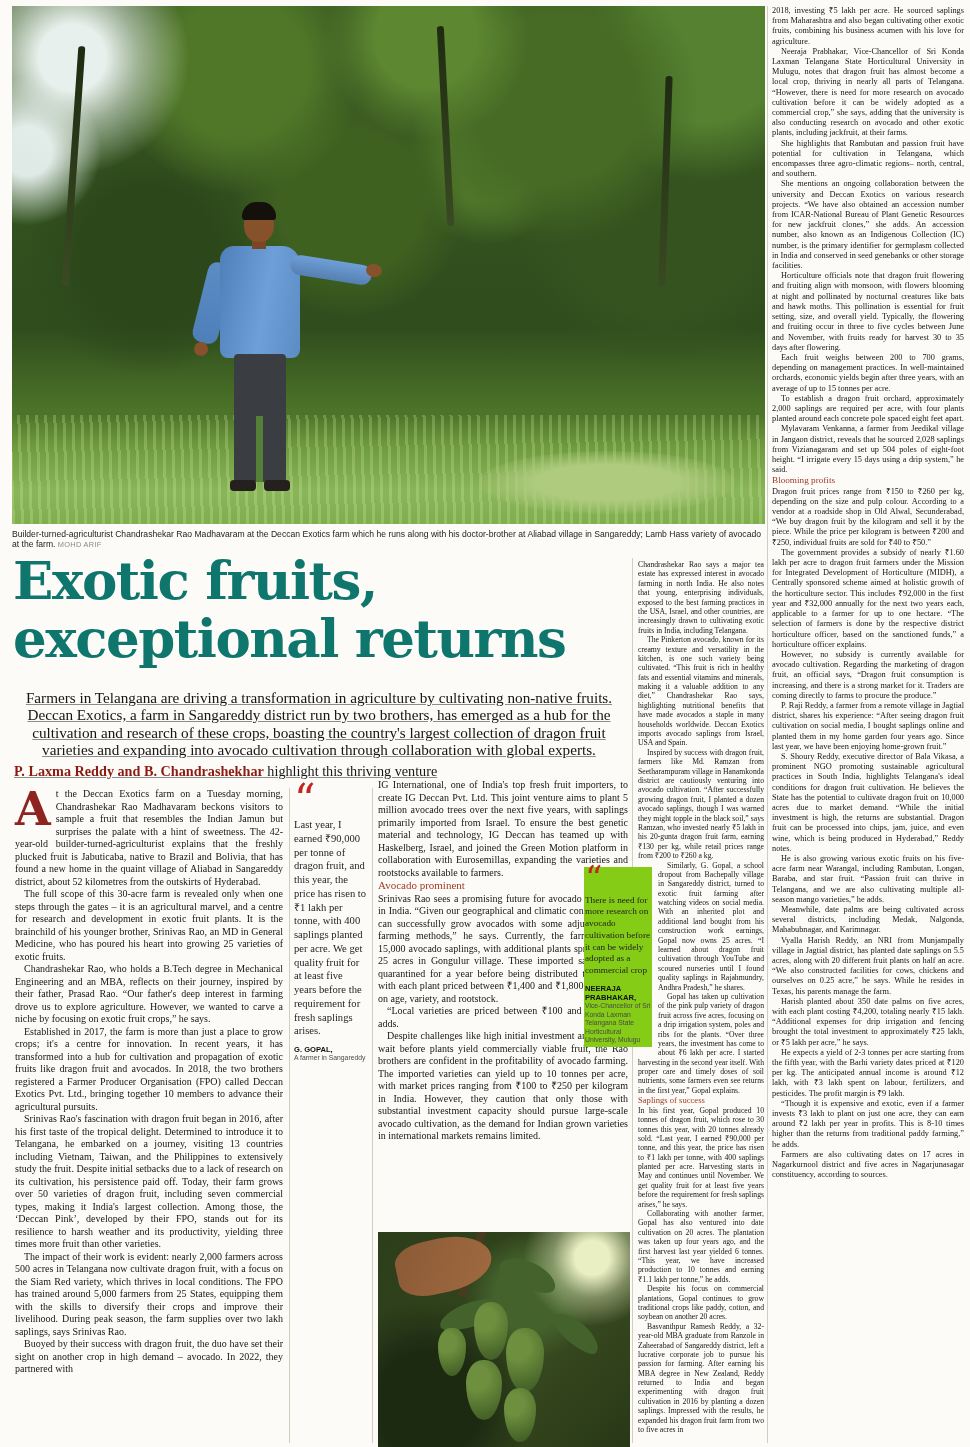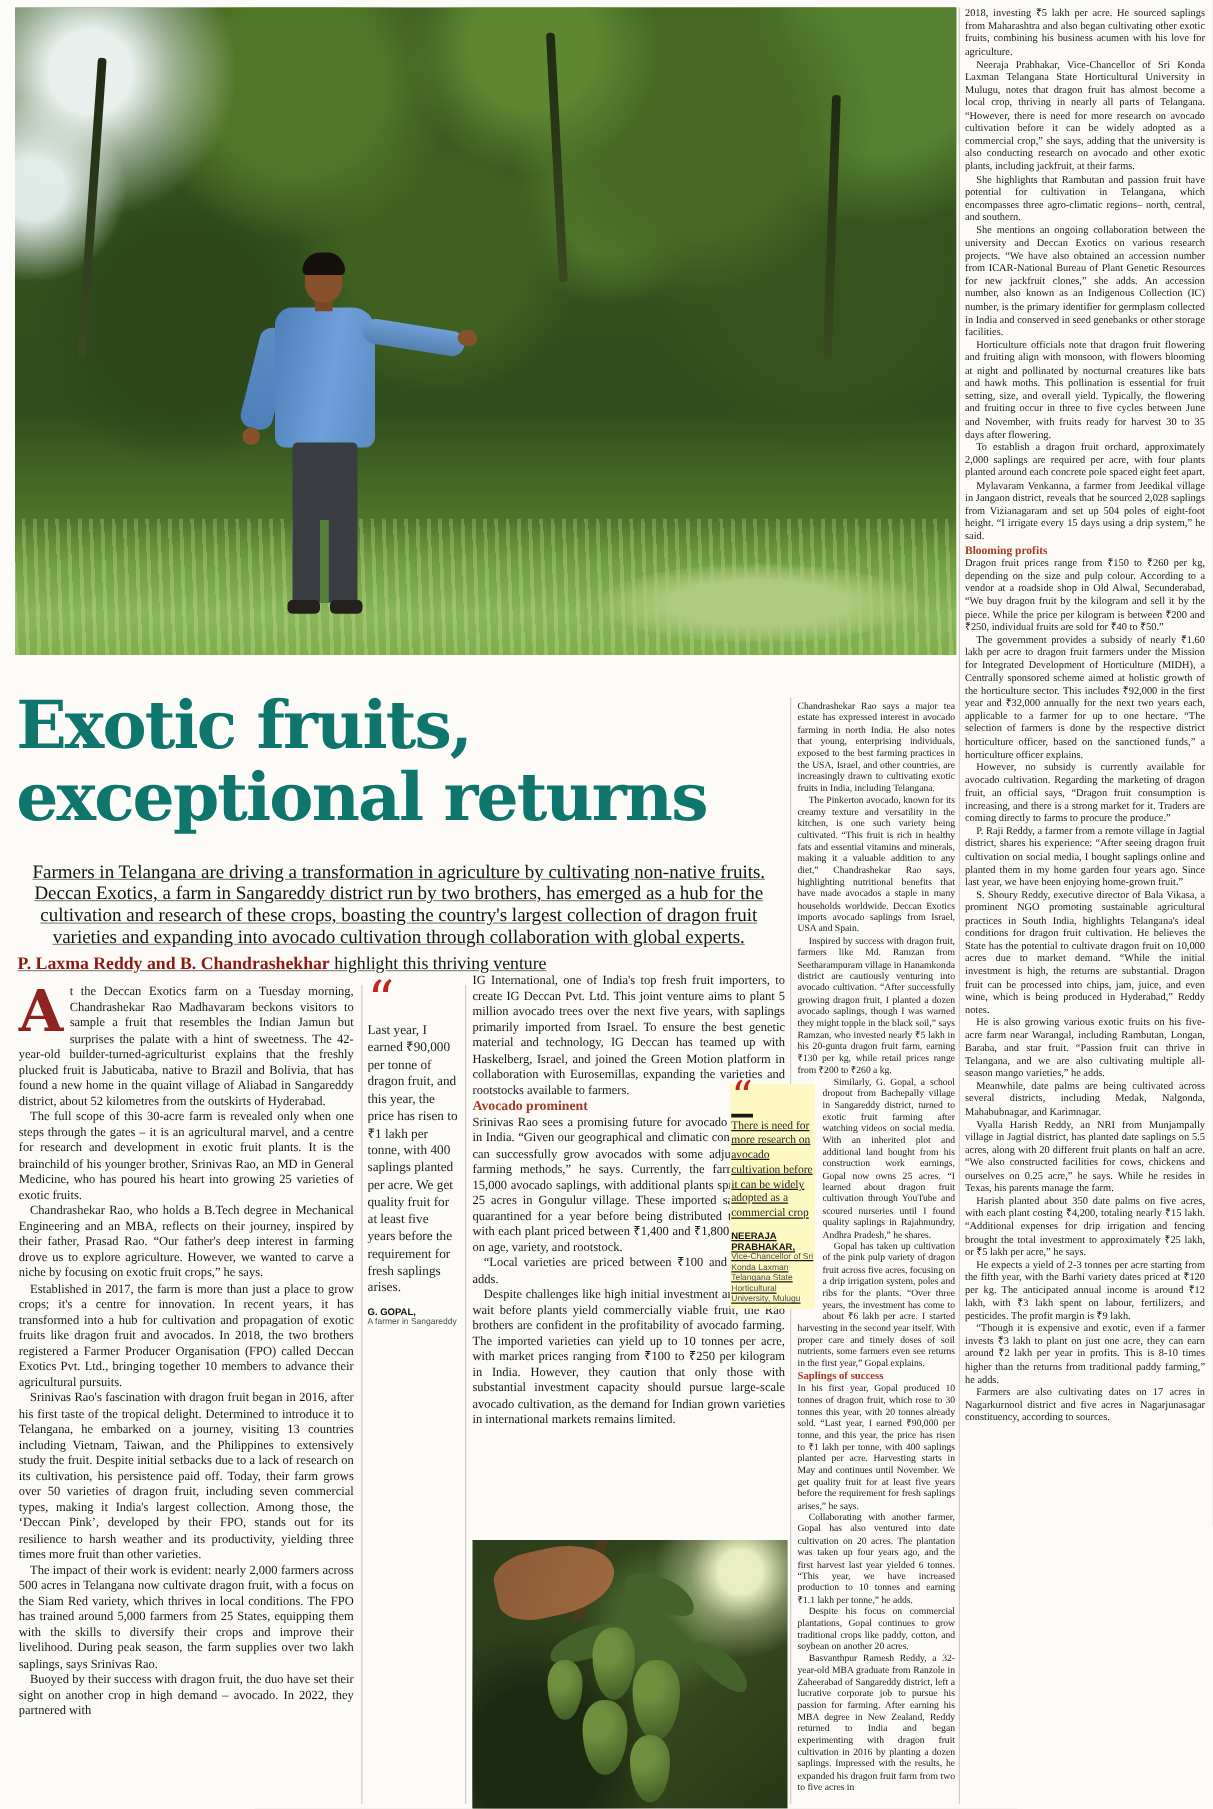--- a/index.html
+++ b/index.html
@@ -67,33 +67,33 @@
     text-decoration:underline;text-decoration-color:#8c8c8c;}
   .byline b{color:#8b1a10;}
   
   .col{position:absolute;text-align:justify;}
   .col p{margin:0;text-indent:9px;}
   .col p.noind{text-indent:0;}
   #col1{left:15px;top:788px;width:268px;font-size:10px;line-height:1.25;}
   #col3{left:378px;top:779px;width:250px;font-size:10px;line-height:1.25;}
   #col4{left:638px;top:560px;width:126px;font-size:7.7px;line-height:1.22;}
   #col5{left:772px;top:6px;width:192px;font-size:8.3px;line-height:1.23;}
-  .subhead{color:#a23b24;font-weight:bold;font-family:"Liberation Serif",serif;margin:4px 0 1px;text-indent:0 !important;}
+  .subhead{color:#a23b24;font-weight:normal;font-family:"Liberation Serif",serif;margin:4px 0 1px;text-indent:0 !important;}
   #col3 .subhead{font-size:11px;} #col4 .subhead{font-size:8.6px;} #col5 .subhead{font-size:9.2px;}
   .dropcap{float:left;font-family:"DejaVu Serif",serif;font-weight:bold;font-size:46px;line-height:.8;
     color:#8e2420;padding:3px 5px 0 0;}
   
   .pullquote{font-family:"Liberation Serif",serif;text-align:left;}
   #quote1{position:absolute;left:294px;top:788px;width:73px;}
   .qmark{color:#c5231f;font-family:"DejaVu Serif",serif;font-size:42px;line-height:.55;display:block;height:22px;}
   .qmark::before{content:"\201C";}
   .qtext{font-size:10.6px;line-height:1.3;color:#1f1f1f;display:block;margin-top:8px;}
   .qname{display:block;font-family:"Liberation Sans",sans-serif;font-weight:bold;font-size:7.6px;margin-top:7px;color:#111;}
   .qrole{display:block;font-family:"Liberation Sans",sans-serif;font-size:6.8px;color:#4a4a4a;line-height:1.25;}
-  #quote2{float:left;width:66px;margin:6px 6px 2px -54px;background:#fef9c3;position:relative;z-index:2;padding:2px 1px;text-decoration:underline;}
+  #quote2{float:left;width:66px;margin:6px 6px 2px -54px;background:#84cc16;position:relative;z-index:2;padding:2px 1px;}
   #quote2 .qtext{font-size:9.2px;line-height:1.28;}
   #quote2 .qmark{font-size:34px;height:18px;}
   
   .vrule{position:absolute;width:1px;background:#d2cdc1;}
 </style>
 </head>
 <body>
 
 <div class="page">
 
@@ -112,20 +112,24 @@
       <div class="man-pants"></div>
       <div class="man-leg-gap"></div>
       <div class="man-shoe1"></div>
       <div class="man-shoe2"></div>
       <div class="man-neck"></div>
       <div class="man-head"></div>
       <div class="man-hair"></div>
     </div>
   </div>
 
+  <div class="caption">
+    <span>Builder-turned-agriculturist Chandrashekar Rao Madhavaram at the Deccan Exotics farm which he runs along with his doctor-brother at Aliabad village in Sangareddy; Lamb Hass variety of avocado at the farm.</span>
+    <span class="credit">MOHD ARIF</span>
+  </div>
 
   <h1 class="headline" style="margin:0;">
     <div>Exotic fruits,</div>
     <div>exceptional returns</div>
   </h1>
   <div class="standfirst">Farmers in Telangana are driving a transformation in agriculture by cultivating non-native fruits. Deccan Exotics, a farm in Sangareddy district run by two brothers, has emerged as a hub for the cultivation and research of these crops, boasting the country's largest collection of dragon fruit varieties and expanding into avocado cultivation through collaboration with global experts.</div>
   <div class="byline">
     <b>P. Laxma Reddy and B. Chandrashekhar</b><span> highlight this thriving venture</span>
   </div>
 
@@ -185,20 +189,21 @@
     <p>Despite his focus on commercial plantations, Gopal continues to grow traditional crops like paddy, cotton, and soybean on another 20 acres.</p>
     <p>Basvanthpur Ramesh Reddy, a 32-year-old MBA graduate from Ranzole in Zaheerabad of Sangareddy district, left a lucrative corporate job to pursue his passion for farming. After earning his MBA degree in New Zealand, Reddy returned to India and began experimenting with dragon fruit cultivation in 2016 by planting a dozen saplings. Impressed with the results, he expanded his dragon fruit farm from two to five acres in</p>
   </div>
 
   <div class="col" id="col5">
     <p class="noind">2018, investing ₹5 lakh per acre. He sourced saplings from Maharashtra and also began cultivating other exotic fruits, combining his business acumen with his love for agriculture.</p>
     <p>Neeraja Prabhakar, Vice-Chancellor of Sri Konda Laxman Telangana State Horticultural University in Mulugu, notes that dragon fruit has almost become a local crop, thriving in nearly all parts of Telangana. “However, there is need for more research on avocado cultivation before it can be widely adopted as a commercial crop,” she says, adding that the university is also conducting research on avocado and other exotic plants, including jackfruit, at their farms.</p>
     <p>She highlights that Rambutan and passion fruit have potential for cultivation in Telangana, which encompasses three agro-climatic regions– north, central, and southern.</p>
     <p>She mentions an ongoing collaboration between the university and Deccan Exotics on various research projects. “We have also obtained an accession number from ICAR-National Bureau of Plant Genetic Resources for new jackfruit clones,” she adds. An accession number, also known as an Indigenous Collection (IC) number, is the primary identifier for germplasm collected in India and conserved in seed genebanks or other storage facilities.</p>
     <p>Horticulture officials note that dragon fruit flowering and fruiting align with monsoon, with flowers blooming at night and pollinated by nocturnal creatures like bats and hawk moths. This pollination is essential for fruit setting, size, and overall yield. Typically, the flowering and fruiting occur in three to five cycles between June and November, with fruits ready for harvest 30 to 35 days after flowering.</p>
+    <p>Each fruit weighs between 200 to 700 grams, depending on management practices. In well-maintained orchards, economic yields begin after three years, with an average of up to 15 tonnes per acre.</p>
     <p>To establish a dragon fruit orchard, approximately 2,000 saplings are required per acre, with four plants planted around each concrete pole spaced eight feet apart.</p>
     <p>Mylavaram Venkanna, a farmer from Jeedikal village in Jangaon district, reveals that he sourced 2,028 saplings from Vizianagaram and set up 504 poles of eight-foot height. “I irrigate every 15 days using a drip system,” he said.</p>
     <p class="subhead">Blooming profits</p>
     <p class="noind">Dragon fruit prices range from ₹150 to ₹260 per kg, depending on the size and pulp colour. According to a vendor at a roadside shop in Old Alwal, Secunderabad, “We buy dragon fruit by the kilogram and sell it by the piece. While the price per kilogram is between ₹200 and ₹250, individual fruits are sold for ₹40 to ₹50.”</p>
     <p>The government provides a subsidy of nearly ₹1.60 lakh per acre to dragon fruit farmers under the Mission for Integrated Development of Horticulture (MIDH), a Centrally sponsored scheme aimed at holistic growth of the horticulture sector. This includes ₹92,000 in the first year and ₹32,000 annually for the next two years each, applicable to a farmer for up to one hectare. “The selection of farmers is done by the respective district horticulture officer, based on the sanctioned funds,” a horticulture officer explains.</p>
     <p>However, no subsidy is currently available for avocado cultivation. Regarding the marketing of dragon fruit, an official says, “Dragon fruit consumption is increasing, and there is a strong market for it. Traders are coming directly to farms to procure the produce.”</p>
     <p>P. Raji Reddy, a farmer from a remote village in Jagtial district, shares his experience: “After seeing dragon fruit cultivation on social media, I bought saplings online and planted them in my home garden four years ago. Since last year, we have been enjoying home-grown fruit.”</p>
     <p>S. Shoury Reddy, executive director of Bala Vikasa, a prominent NGO promoting sustainable agricultural practices in South India, highlights Telangana's ideal conditions for dragon fruit cultivation. He believes the State has the potential to cultivate dragon fruit on 10,000 acres due to market demand. “While the initial investment is high, the returns are substantial. Dragon fruit can be processed into chips, jam, juice, and even wine, which is being produced in Hyderabad,” Reddy notes.</p>
     <p>He is also growing various exotic fruits on his five-acre farm near Warangal, including Rambutan, Longan, Baraba, and star fruit. “Passion fruit can thrive in Telangana, and we are also cultivating multiple all-season mango varieties,” he adds.</p>
     <p>Meanwhile, date palms are being cultivated across several districts, including Medak, Nalgonda, Mahabubnagar, and Karimnagar.</p>

